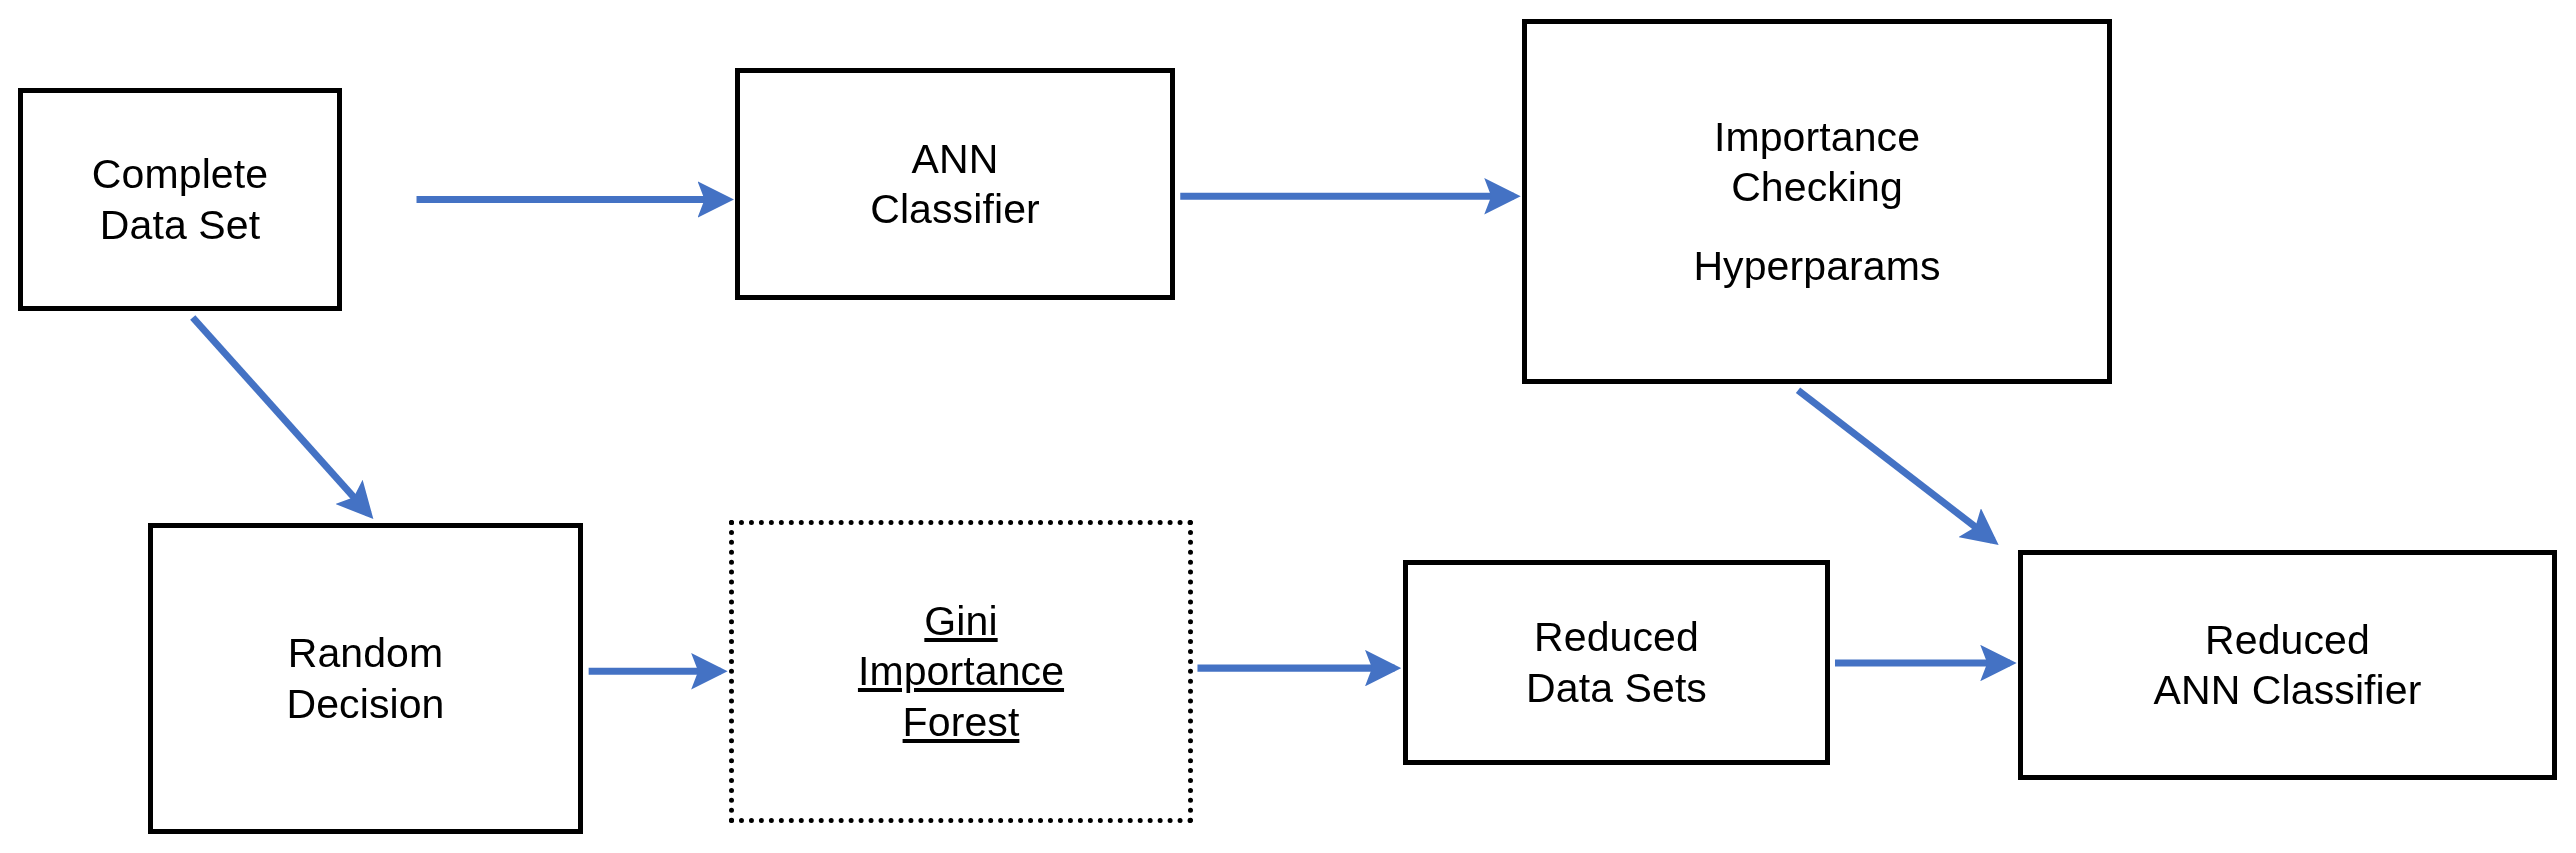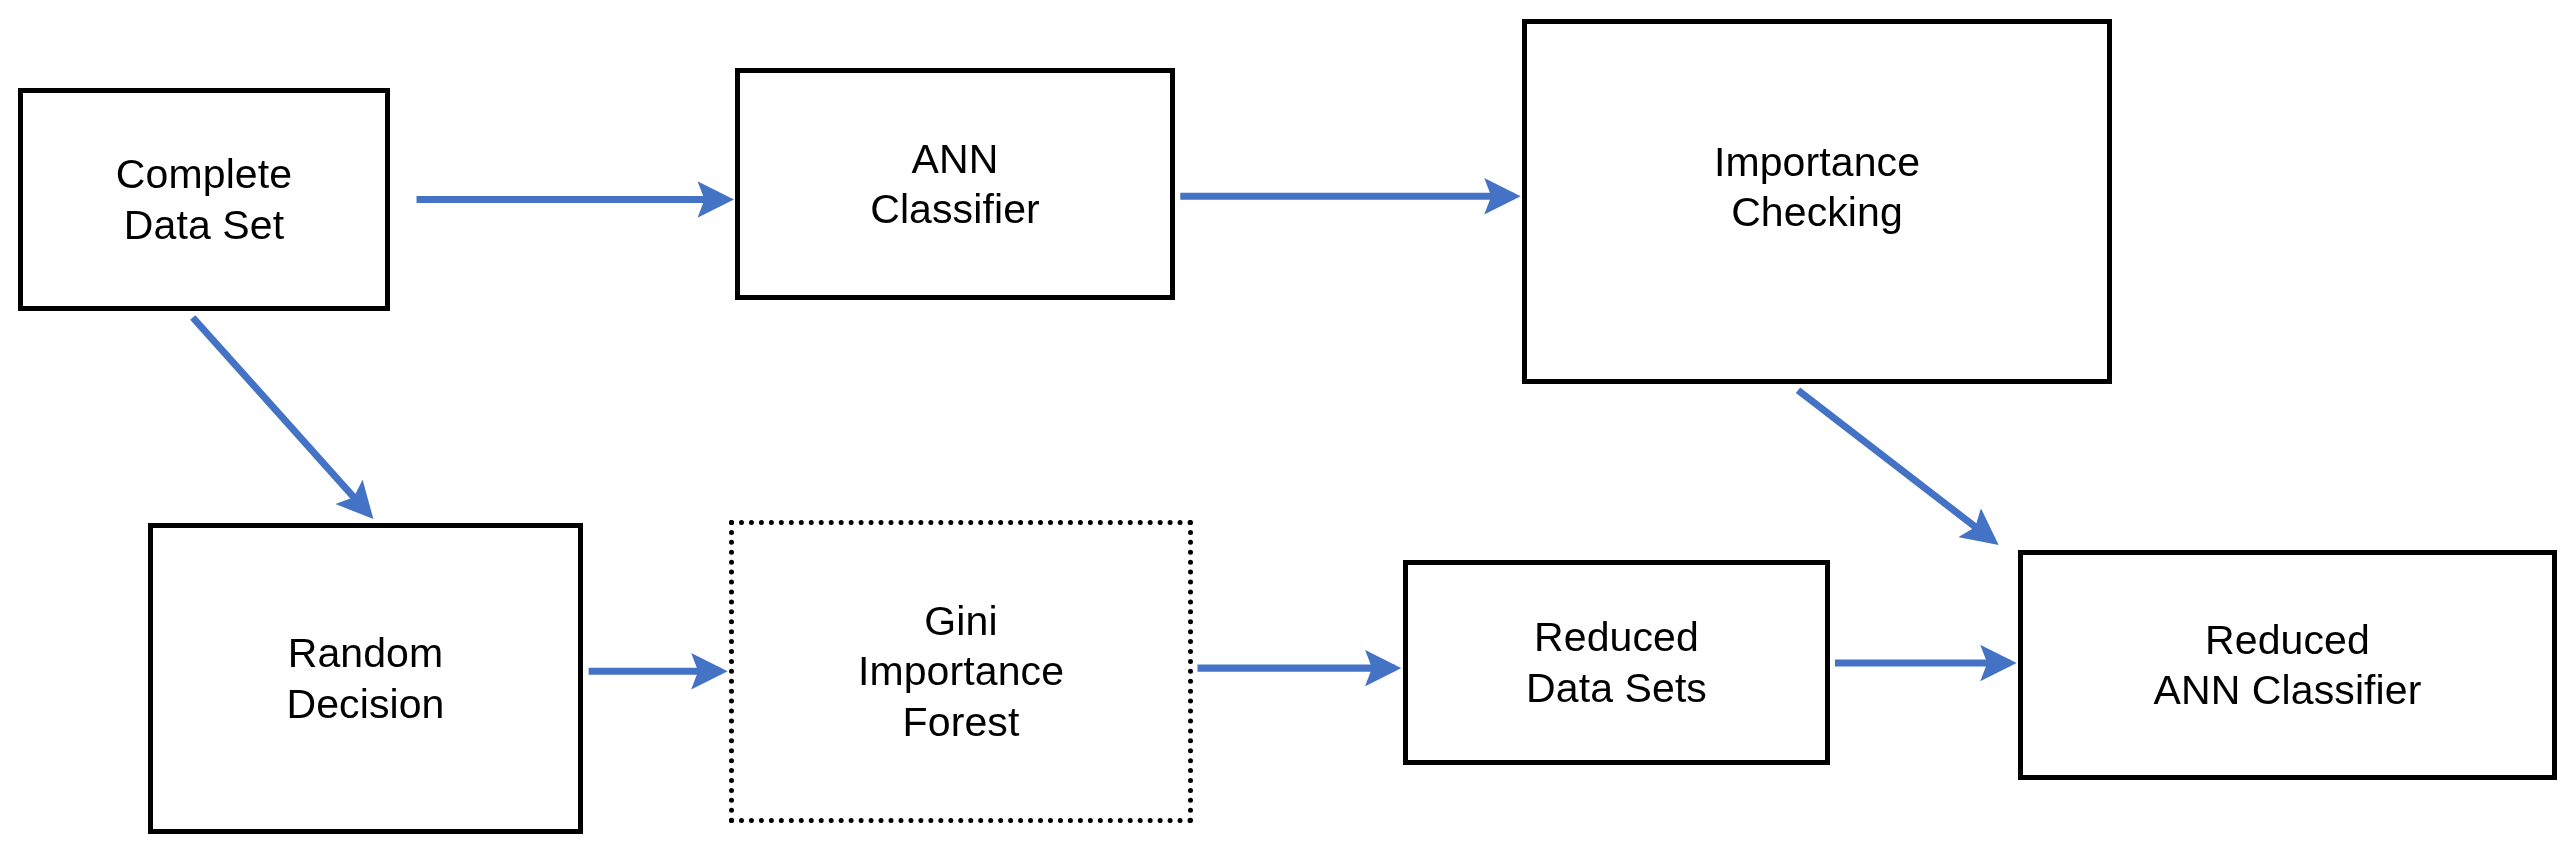--- a/index.html
+++ b/index.html
@@ -23,20 +23,21 @@
     flex-direction: column;
     align-items: center;
     justify-content: center;
     text-align: center;
     color: #000000;
     z-index: 3;
   }
   .node.solid { border: 5.7px solid #000000; }
   .node.dotted {
     border: 5.7px dotted #000000;
+    text-decoration: underline;
   }
   .node .line {
     display: block;
     white-space: nowrap;
     font-size: 41px;
     line-height: 1.22;
     letter-spacing: 0.1px;
   }
   .node .spacer {
     display: block;
@@ -86,34 +87,35 @@
 
     <g>
       <line x1="1878" y1="1048" x2="2187" y2="1048" stroke="#4472c4" stroke-width="11" marker-end="url(#arrowhead)"></line>
     </g>
 
     <g>
       <line x1="2878" y1="1040" x2="3152" y2="1040" stroke="#4472c4" stroke-width="11" marker-end="url(#arrowhead)"></line>
     </g>
   </svg>
 
-  <div class="node solid" style="left:18px; top:88px; width:372px; height:223px;">
+  <div class="node solid" style="left:18px; top:88px; width:324px; height:223px;">
     <span class="line">Complete</span>
     <span class="line">Data Set</span>
   </div>
 
   <div class="node solid" style="left:735px; top:68px; width:440px; height:232px;">
     <span class="line">ANN</span>
     <span class="line">Classifier</span>
   </div>
 
   <div class="node solid" style="left:1522px; top:19px; width:590px; height:365px;">
     <span class="line">Importance</span>
     <span class="line">Checking</span>
     <span class="spacer"></span>
+    <span class="line">Hyperparams</span>
   </div>
 
   <div class="node solid" style="left:148px; top:523px; width:435px; height:311px;">
     <span class="line">Random</span>
     <span class="line">Decision</span>
   </div>
 
   <div class="node dotted" style="left:729px; top:520px; width:464px; height:303px;">
     <span class="line">Gini</span>
     <span class="line">Importance</span>

